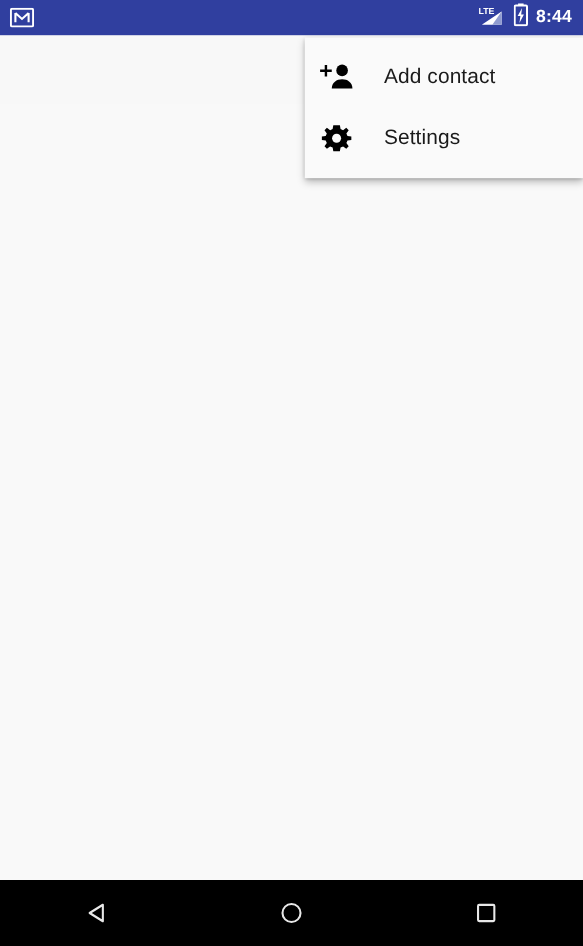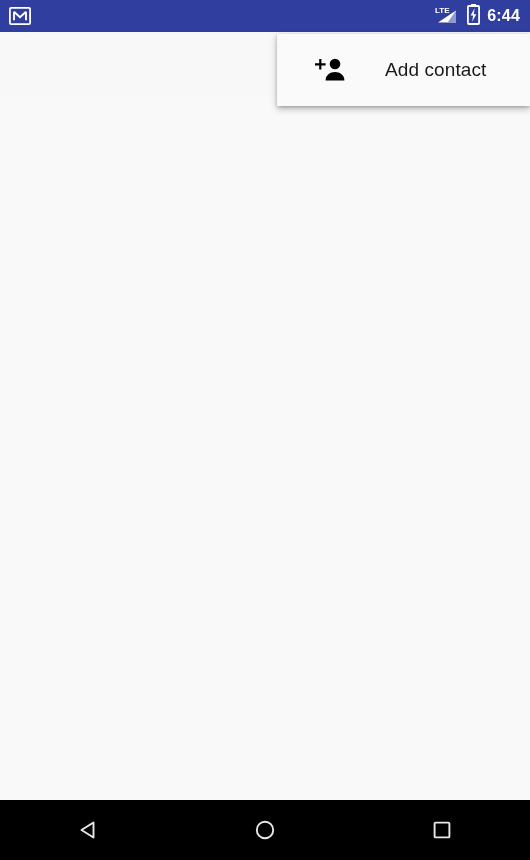--- a/index.html
+++ b/index.html
@@ -91,23 +91,22 @@
     background: #fafafa;
     padding: 8px 0 8px 0;
     box-shadow: 0 3px 7px rgba(0,0,0,0.26), 0 1px 3px rgba(0,0,0,0.20);
     z-index: 20;
   }
 
   .menu-item {
     height: 56px;
     display: flex;
     align-items: center;
-    padding-left: 37px;
+    padding-left: 13px;
     cursor: pointer;
-    gap: 12px;
   }
 
   .menu-item-icon {
     width: 34px;
     display: flex;
     align-items: center;
     justify-content: flex-start;
   }
 
   .menu-item-icon svg { display: block; }
@@ -168,40 +167,49 @@
       </span>
 
       <span class="battery-icon">
         <svg width="13" height="21" viewBox="0 0 13 21">
           <rect x="4" y="0" width="5" height="2" fill="#ffffff"></rect>
           <rect x="0.9" y="2" width="11.2" height="18" rx="1" fill="none" stroke="#ffffff" stroke-width="1.8"></rect>
           <path d="M7.6 4.2 L3.6 11.6 L6.1 11.6 L5.2 17.8 L9.3 10.2 L6.8 10.2 Z" fill="#ffffff"></path>
         </svg>
       </span>
 
-      <span id="clock">6:44</span>
+      <span id="clock">8:44</span>
     </div>
   </div>
 
 
   <div id="content"></div>
 
   <div id="options-menu">
 
     <div class="menu-item">
       <span class="menu-item-icon">
         <svg width="32" height="26" viewBox="0 0 32 26">
           <path d="M5.2 6.2 L5.2 2.0 L7.4 2.0 L7.4 6.2 L11.6 6.2 L11.6 8.4 L7.4 8.4 L7.4 12.6 L5.2 12.6 L5.2 8.4 L1.0 8.4 L1.0 6.2 Z" fill="#000000"></path>
           <circle cx="21" cy="7" r="5.3" fill="#000000"></circle>
           <path d="M11.6 23.5 C11.6 18.0 16.0 15.0 21 15.0 C26.0 15.0 30.4 18.0 30.4 23.5 Z" fill="#000000"></path>
         </svg>
       </span>
       <span class="menu-item-label">Add contact</span>
     </div>
 
+    <div class="menu-item">
+      <span class="menu-item-icon">
+        <svg width="32" height="26" viewBox="0 0 26 26">
+          <path d="M13 0.8 L16.0 0.8 L16.6 4.3 L18.9 5.3 L21.8 3.2 L24.0 5.4 L21.9 8.3 L22.9 10.6 L26.4 11.2 L26.4 14.2 L22.9 14.8 L21.9 17.1 L24.0 20.0 L21.8 22.2 L18.9 20.1 L16.6 21.1 L16.0 24.6 L13 24.6 L10.0 24.6 L9.4 21.1 L7.1 20.1 L4.2 22.2 L2.0 20.0 L4.1 17.1 L3.1 14.8 L-0.4 14.2 L-0.4 11.2 L3.1 10.6 L4.1 8.3 L2.0 5.4 L4.2 3.2 L7.1 5.3 L9.4 4.3 L10.0 0.8 Z" fill="#000000"></path>
+          <circle cx="13" cy="12.7" r="4.1" fill="#fafafa"></circle>
+        </svg>
+      </span>
+      <span class="menu-item-label">Settings</span>
+    </div>
 
   </div>
 
   <div id="nav-bar">
 
     <div class="nav-btn">
       <span>
         <svg width="28" height="28" viewBox="0 0 28 28">
           <path d="M19.5 6.5 L7.5 14 L19.5 21.5 Z" fill="none" stroke="#e8e8e8" stroke-width="1.9" stroke-linejoin="round"></path>
         </svg>

